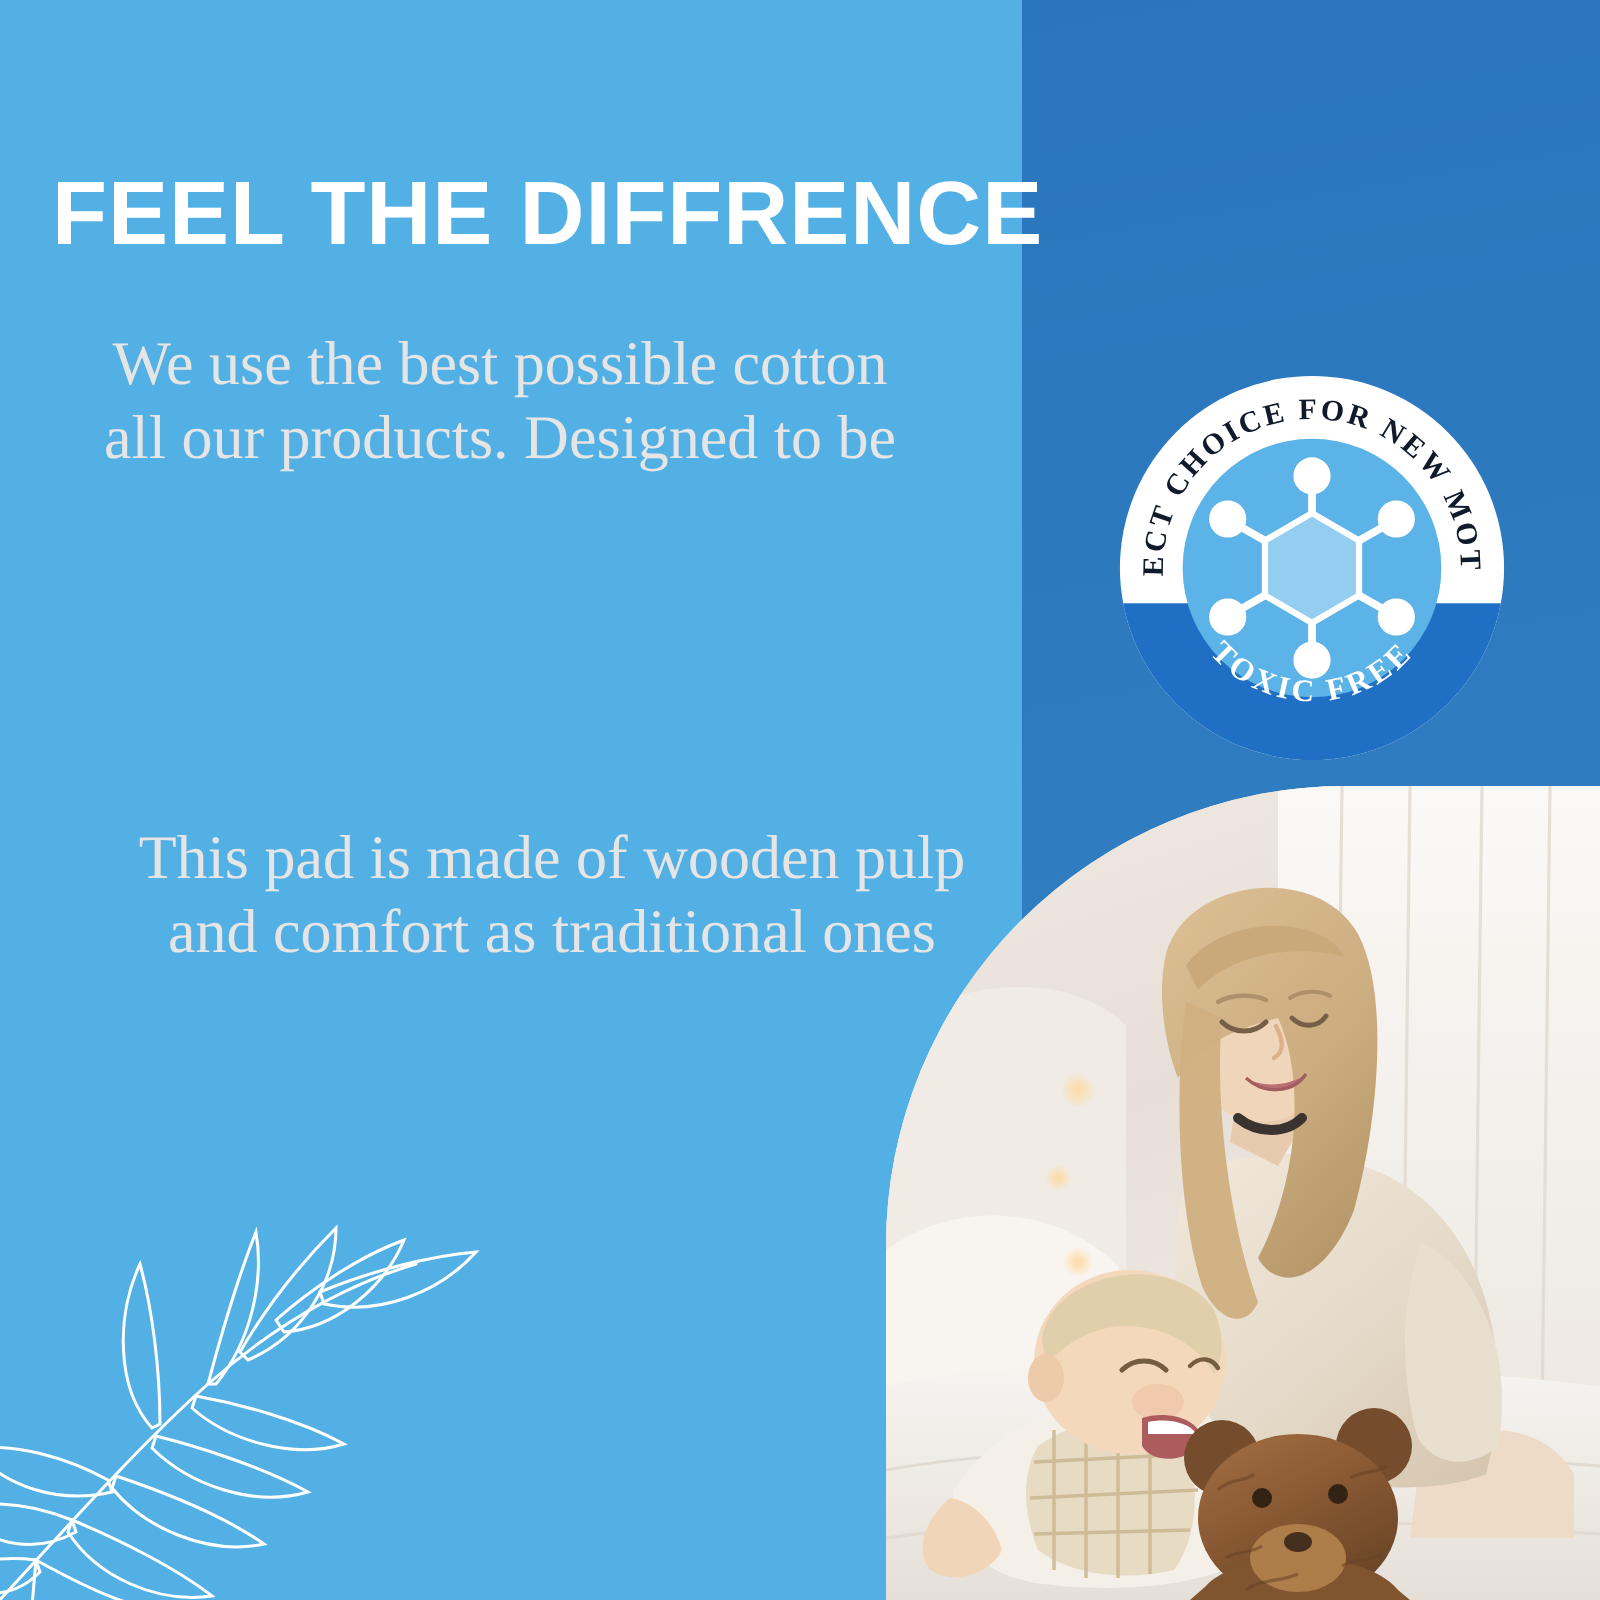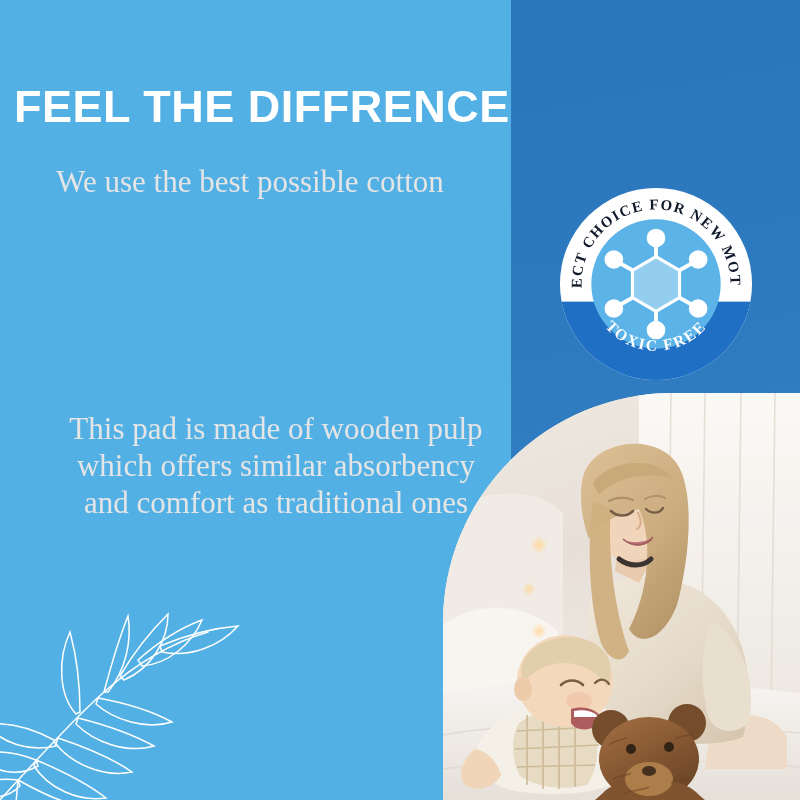--- a/index.html
+++ b/index.html
@@ -25,21 +25,21 @@
 
   
   .bg-left {
     position:absolute; left:0; top:0;
     width:511px; height:800px;
     background:#52b0e5;
   }
 
   
   .headline {
-    position:absolute; left:14px; top:84px;
+    position:absolute; left:26px; top:84px;
     width:470px;
     color:#ffffff;
     font-family:"Liberation Sans", sans-serif;
     font-weight:700;
     font-size:45px;
     letter-spacing:0.5px;
     line-height:1.0;
     white-space:nowrap;
   }
 
@@ -92,25 +92,25 @@
 
 <div id="poster">
 
   <div class="bg-right"></div>
   <div class="bg-left"></div>
 
   <div class="headline">FEEL THE DIFFRENCE</div>
 
   <div class="copy-block" id="para1">
     <span class="ln">We use the best possible cotton</span>
+    <span class="ln">all our products. Designed to be</span>
   </div>
 
   <div class="copy-block" id="para2">
     <span class="ln">This pad is made of wooden pulp</span>
-    <span class="ln">which offers similar absorbency</span>
     <span class="ln">and comfort as traditional ones</span>
   </div>
 
   <div class="badge">
     <svg viewBox="0 0 200 200" xmlns="http://www.w3.org/2000/svg">
       <defs>
         <path id="arcTop" d="M 24,100 A 76,76 0 0 1 176,100" fill="none"></path>
         <path id="arcBottom" d="M 32,100 A 68,68 0 0 0 168,100" fill="none"></path>
         <clipPath id="ringClip">
             <circle cx="100" cy="100" r="98"></circle>

